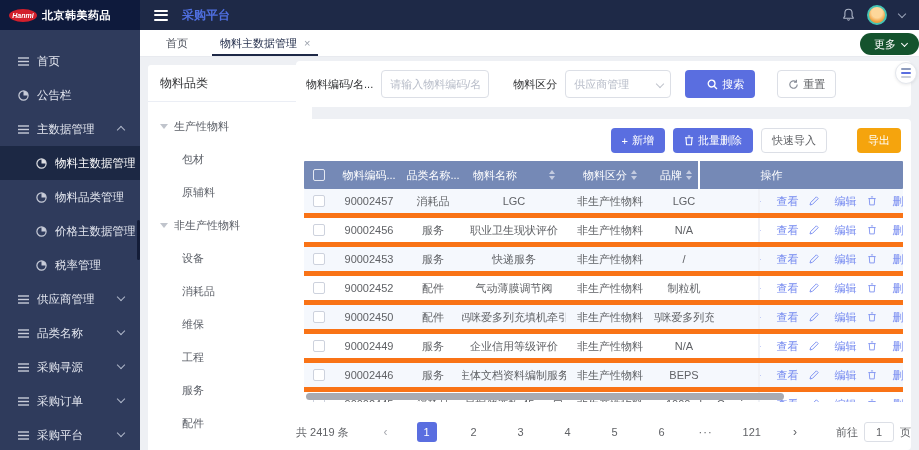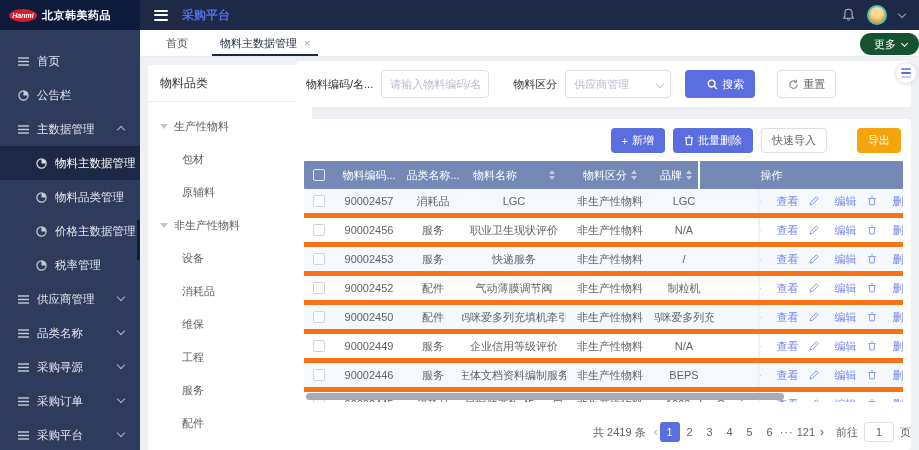--- a/index.html
+++ b/index.html
@@ -86,21 +86,21 @@
   .cbx { width:12px; height:12px; border:1px solid #cdd2dd; border-radius:2px; background:#fff; cursor:pointer; }
   .thead .cbx { background:transparent; border-color:#e4e8f2; }
   .tbody { position:relative; height:213px; overflow:hidden; }
   .trow { display:flex; height:29px; border-bottom:5px solid #f97316; color:#606266; }
   .trow:nth-child(odd) { background:#f5f8fd; }
   .act-link { color:#7388f0; display:inline-flex; align-items:center; gap:16px; cursor:pointer; margin:0 5px; }
   .act-link svg { opacity:.9; }
   .hscroll { position:absolute; left:2px; bottom:2px; width:478px; height:7px; background:#a8abb2; border-radius:4px; cursor:pointer; }
 
   
-  .pager { position:absolute; left:0; right:0; bottom:8px; display:flex; align-items:center; justify-content:flex-end; color:#606266; }
+  .pager { position:absolute; left:0; right:0; bottom:8px; display:flex; align-items:center; justify-content:space-between; gap:8px; color:#606266; }
   .pg-total { margin-right:6px; }
   .pg-arrow { color:#a8abb2; cursor:pointer; font-size:12px; padding:0 2px; }
   .pg-arrow.next { color:#606266; }
   .pg-num { min-width:20px; height:20px; border-radius:3px; display:flex; align-items:center; justify-content:center; cursor:pointer; padding:0 3px; }
   .pg-num.current { background:#5a6ee0; color:#fff; }
   .pg-ellipsis { color:#606266; letter-spacing:1px; cursor:pointer; }
   .goto { display:flex; align-items:center; gap:6px; margin-left:10px; }
   .goto input { width:30px; height:20px; border:1px solid #dcdfe6; border-radius:3px; text-align:center; font-size:11px; color:#606266; font-family:inherit; }
 
   svg { display:block; }

